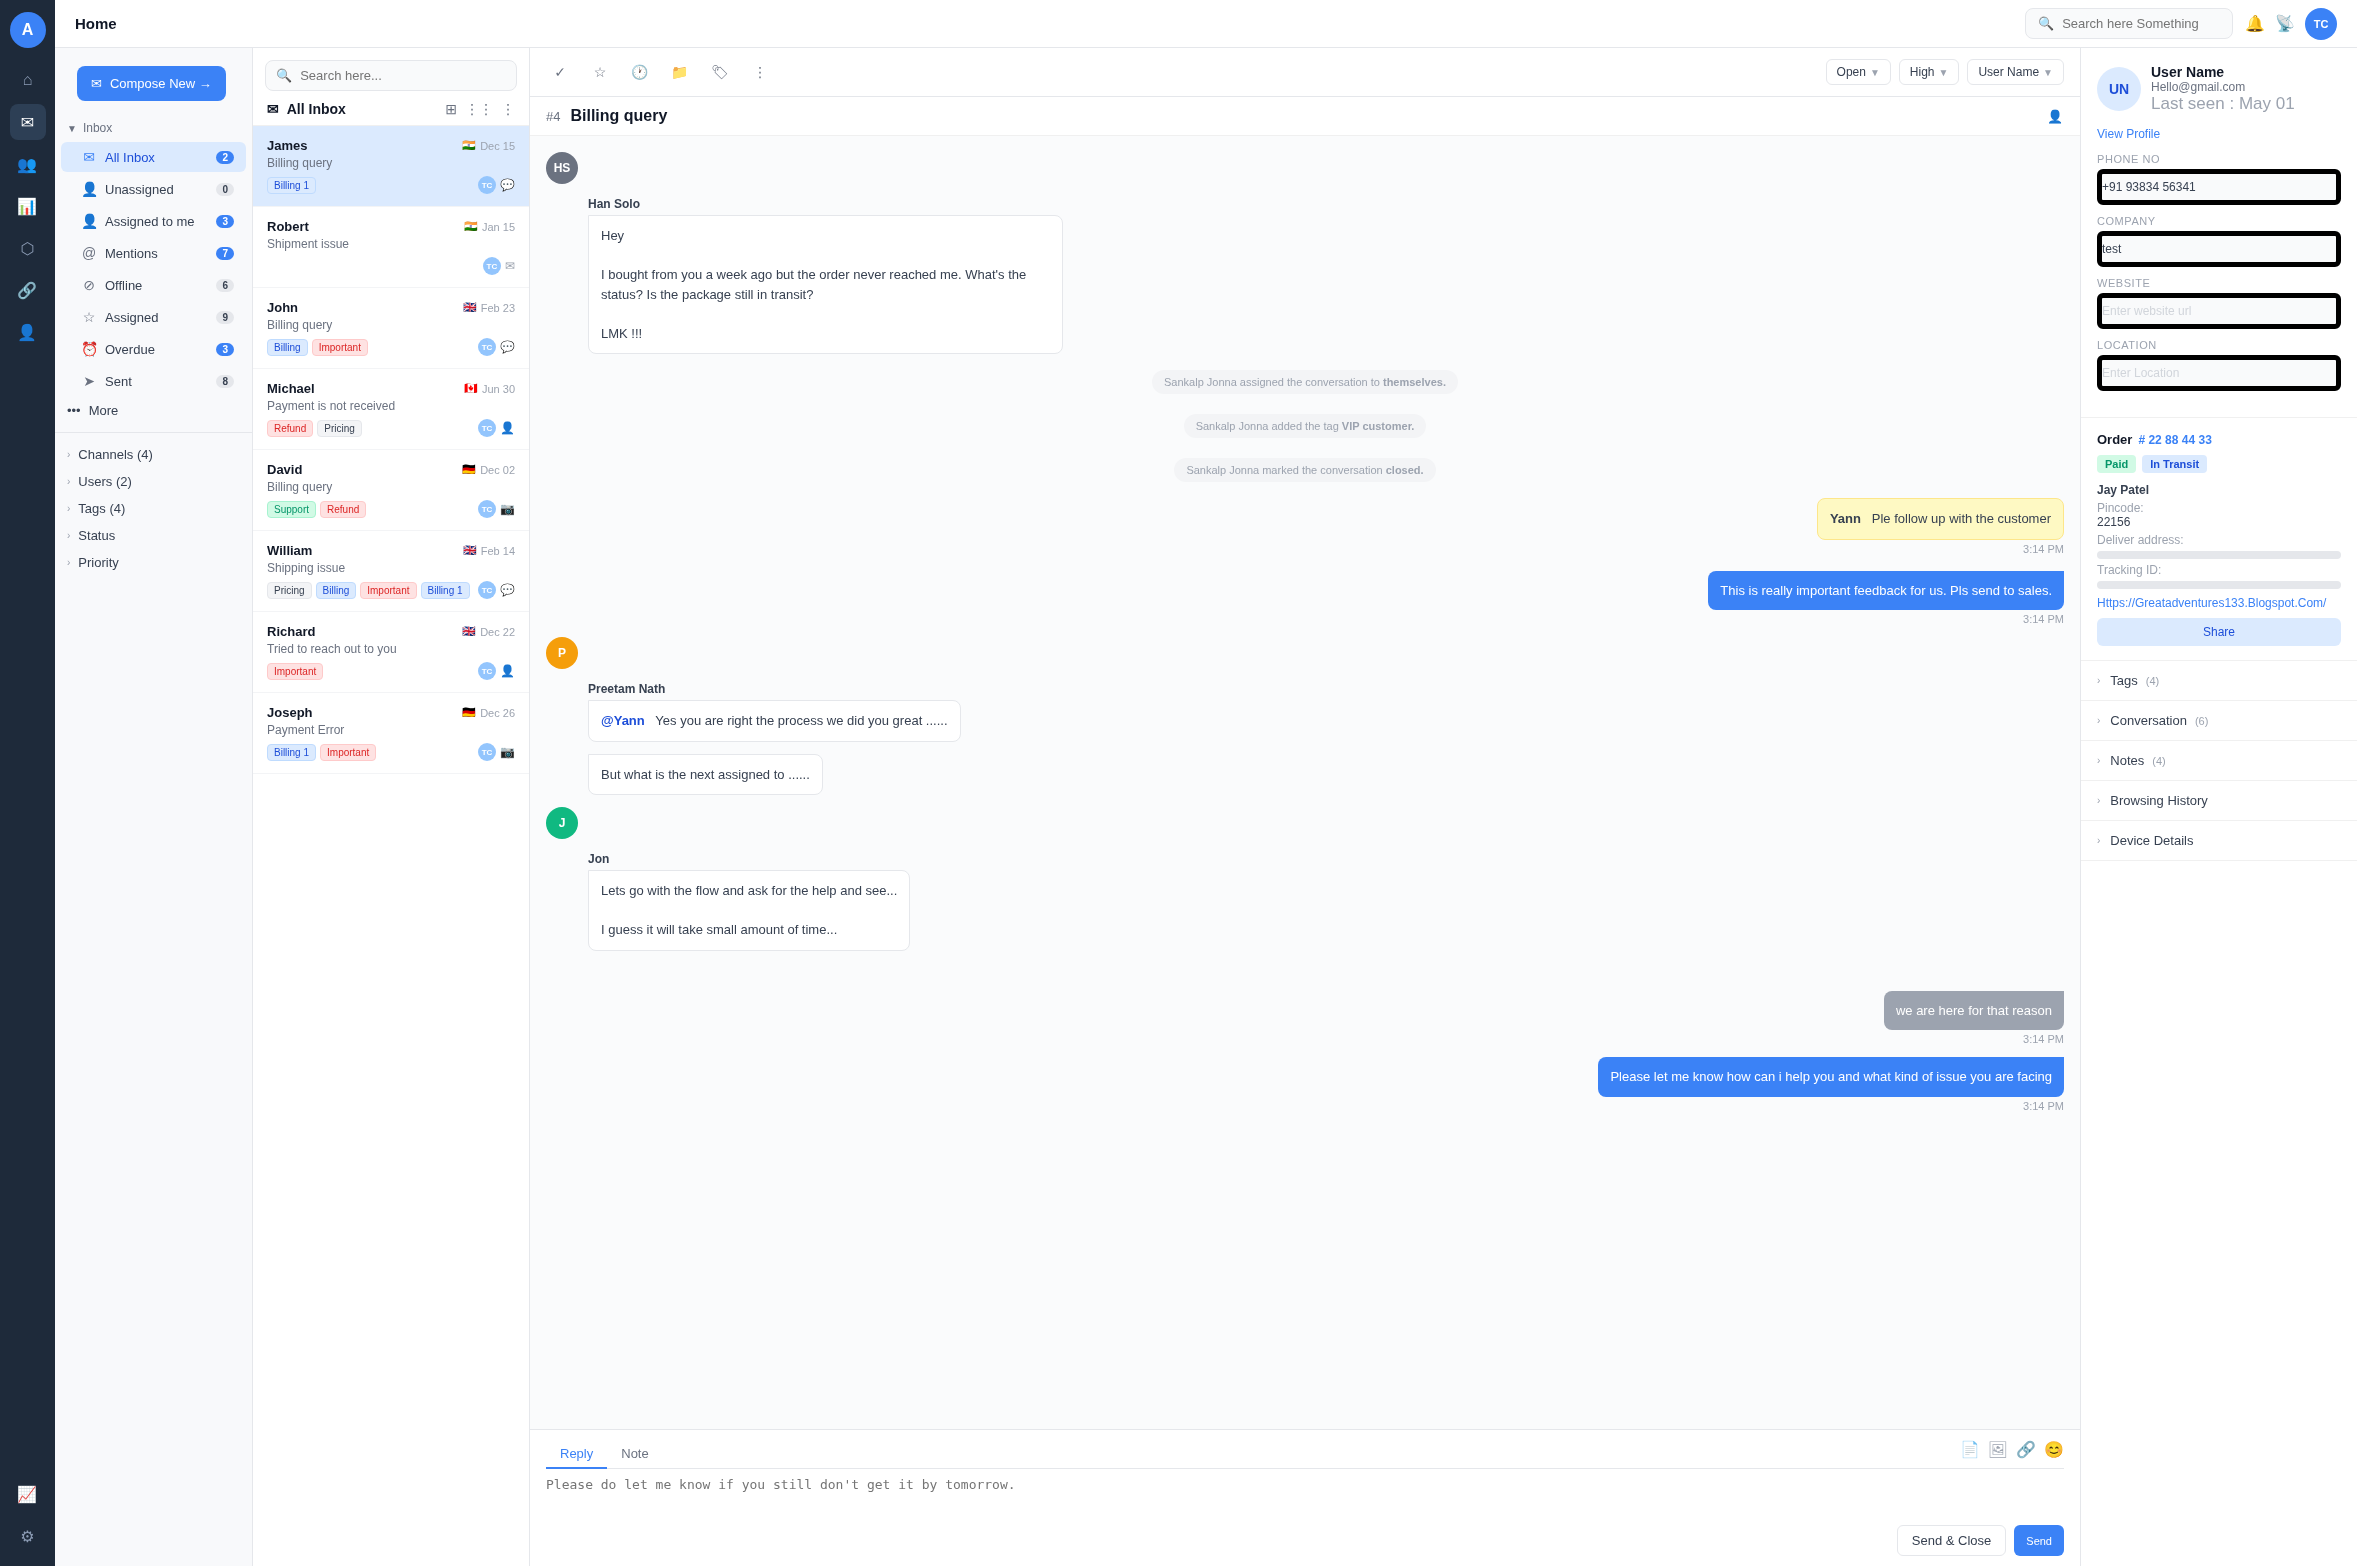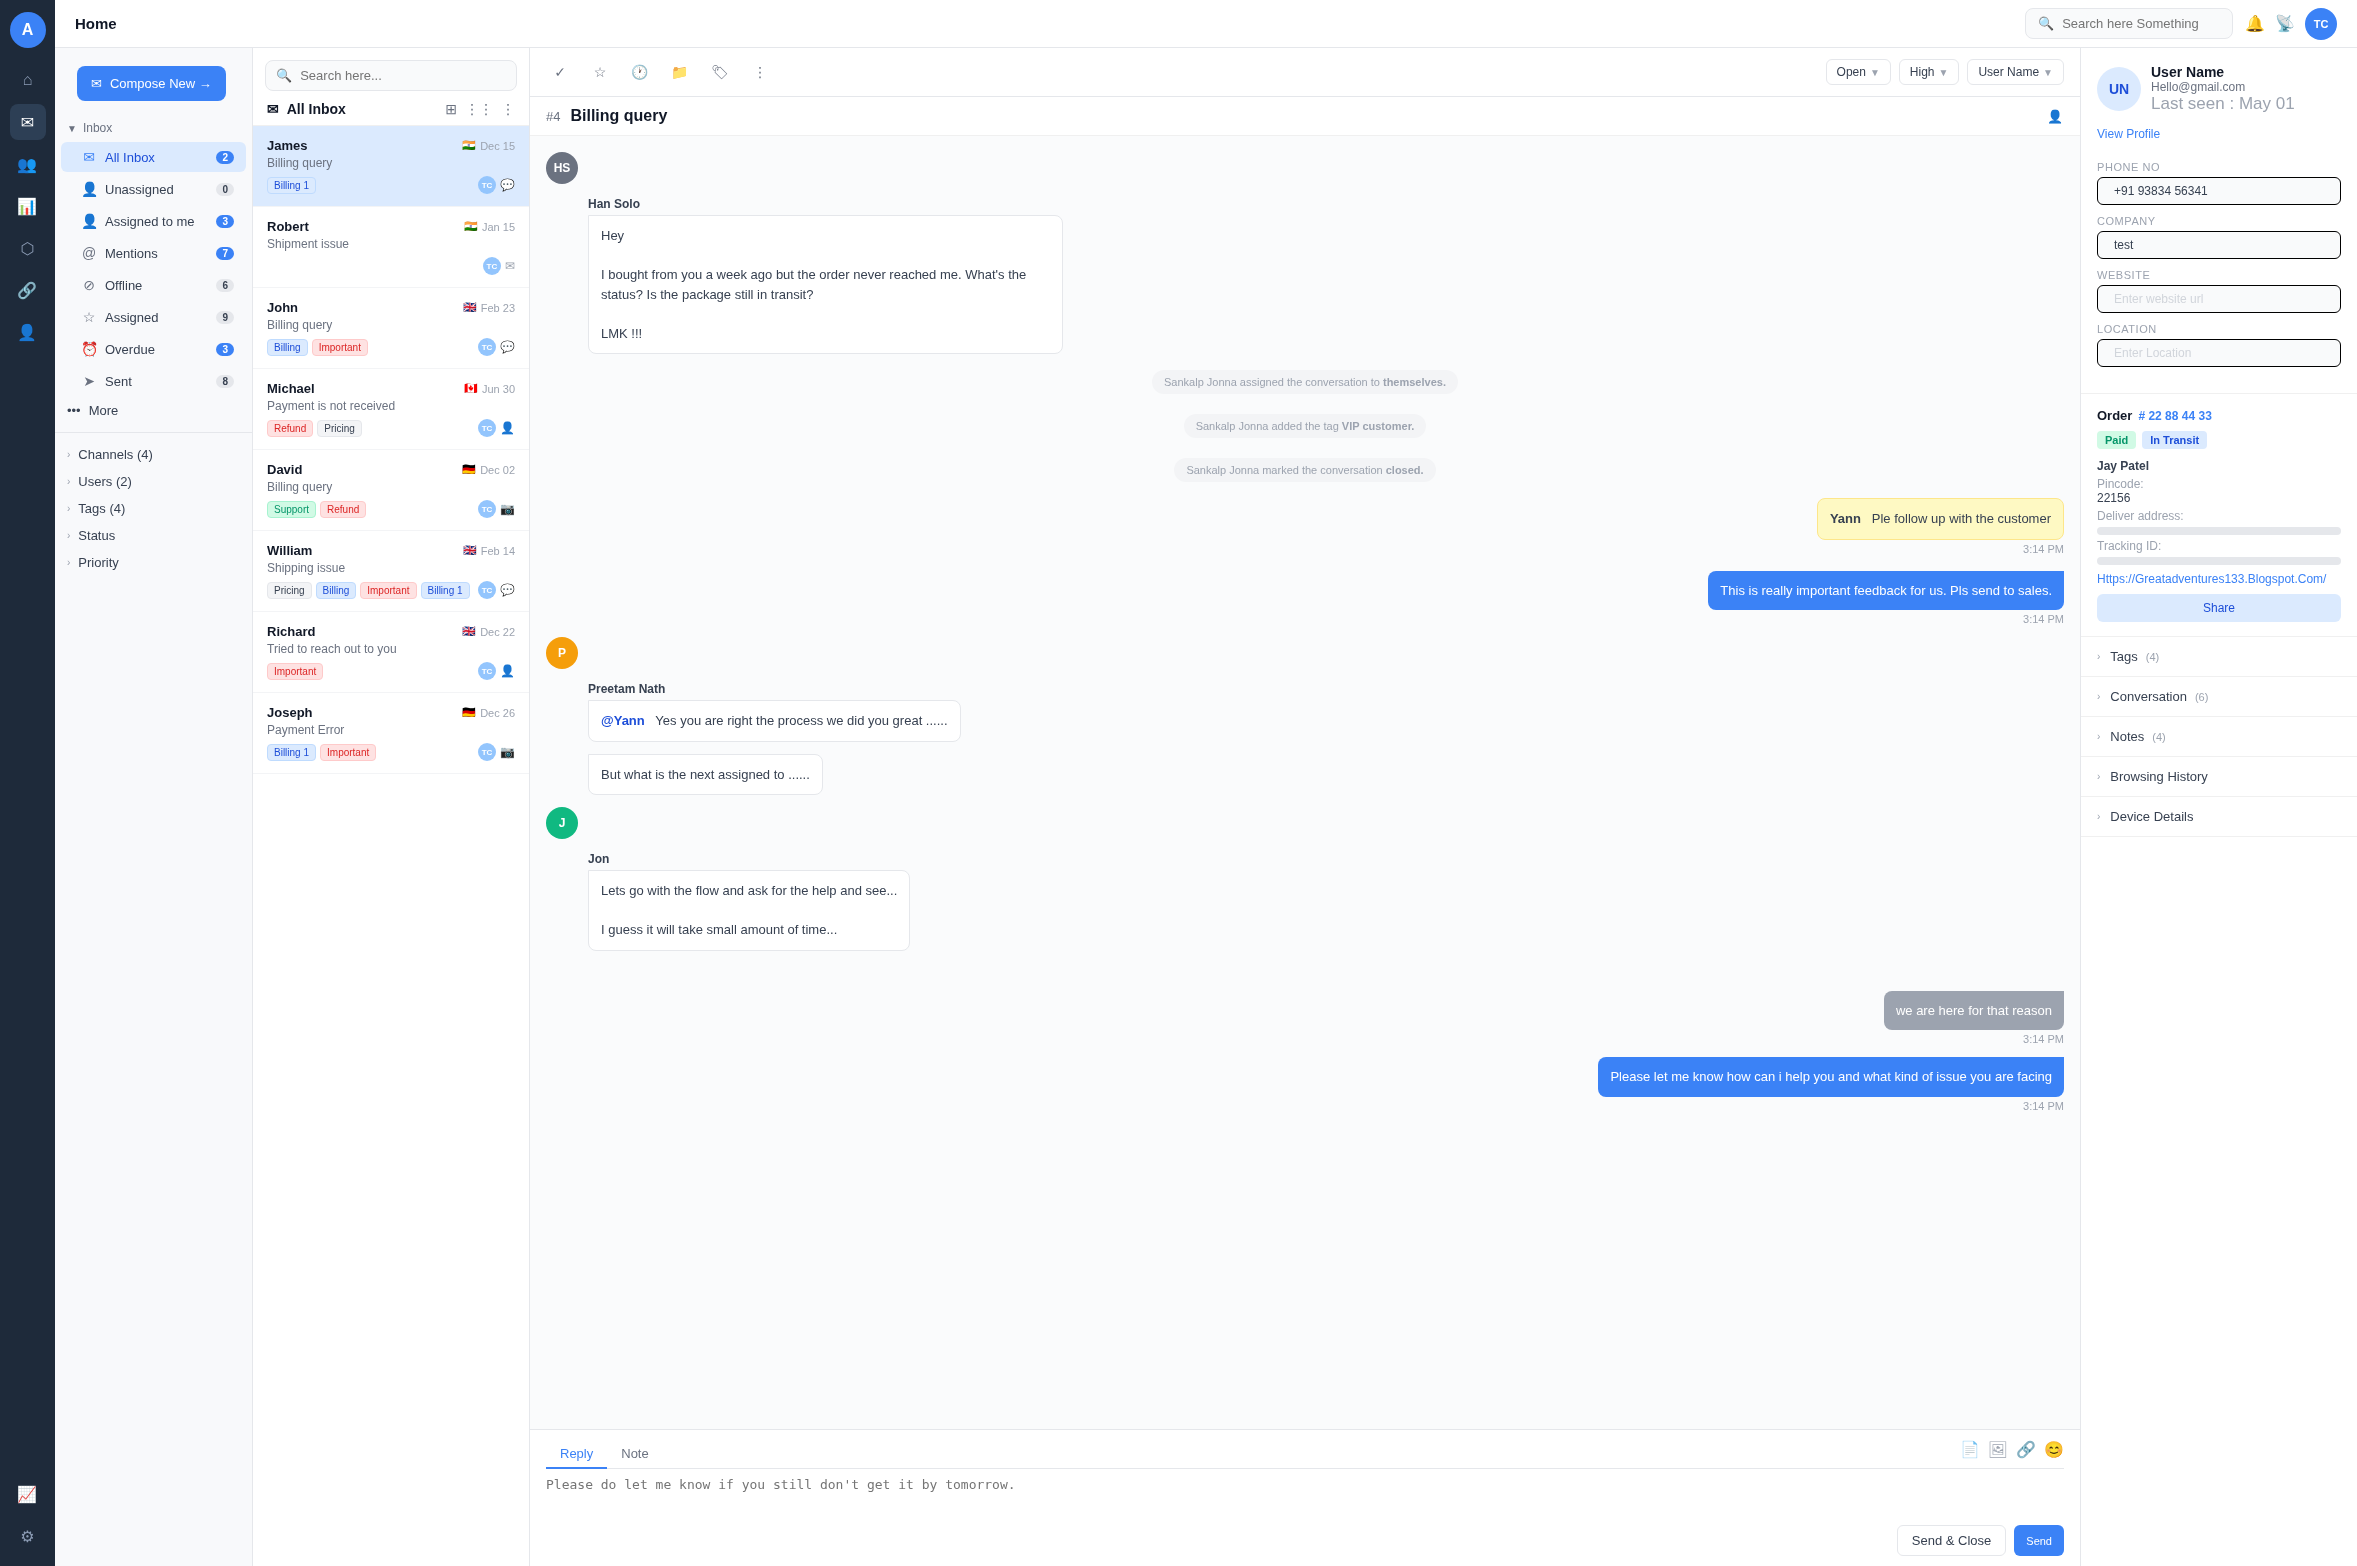--- a/index.html
+++ b/index.html
@@ -92,21 +92,21 @@
     .right-panel { width: 277px; background: white; border-left: 1px solid #e5e7eb; display: flex; flex-direction: column; overflow-y: auto; flex-shrink: 0; }
     .user-card { padding: 16px; border-bottom: 1px solid #f0f0f0; }
     .user-card-header { display: flex; align-items: center; gap: 10px; margin-bottom: 12px; }
     .user-avatar { width: 44px; height: 44px; background: #dbeafe; border-radius: 50%; display: flex; align-items: center; justify-content: center; font-size: 14px; font-weight: 700; color: #1d4ed8; flex-shrink: 0; }
     .user-name { font-size: 14px; font-weight: 600; color: #111827; }
     .user-email { font-size: 12px; color: #6b7280; }
     .user-last-seen { font-size: 17px; color: #9ca3af; }
     .view-profile { font-size: 12px; color: #3b82f6; cursor: pointer; text-decoration: none; }
     .field-group { margin-bottom: 10px; }
     .field-label { font-size: 11px; color: #9ca3af; font-weight: 500; margin-bottom: 4px; text-transform: uppercase; letter-spacing: 0.05em; }
-    .field-value { font-size: 12px; color: #374151; background: #f9fafb; border: 1px solid #000000; border-radius: 6px; padding: 6px 16px; }
+    .field-value { font-size: 12px; color: #374151; background: #f9fafb; border: 5px solid #000000; border-radius: 6px; padding: 6px 0; }
     .field-value.placeholder { color: #d1d5db; }
     .order-card { padding: 14px 16px; border-bottom: 1px solid #f0f0f0; }
     .order-title { font-size: 13px; font-weight: 600; color: #111827; margin-bottom: 8px; display: flex; align-items: center; gap: 6px; }
     .order-number { color: #3b82f6; font-size: 12px; }
     .order-badges { display: flex; gap: 6px; margin-bottom: 10px; }
     .order-badge { padding: 3px 8px; border-radius: 4px; font-size: 11px; font-weight: 600; }
     .order-badge.paid { background: #d1fae5; color: #059669; }
     .order-badge.transit { background: #dbeafe; color: #1d4ed8; }
     .order-field { font-size: 12px; color: #374151; margin-bottom: 4px; }
     .order-field .label { color: #9ca3af; }
@@ -588,21 +588,21 @@
           <div class="user-card-header">
             <div class="user-avatar">UN</div>
             <div>
               <div class="user-name">User Name</div>
               <div class="user-email">Hello@gmail.com</div>
               <div class="user-last-seen">Last seen : May 01</div>
             </div>
           </div>
           <a class="view-profile" href="#">View Profile</a>
 
-          <div style="margin-top: 20px;">
+          <div style="margin-top: 12px;">
             <div class="field-group">
               <div class="field-label">Phone No</div>
               <div class="field-value">+91 93834 56341</div>
             </div>
             <div class="field-group">
               <div class="field-label">Company</div>
               <div class="field-value">test</div>
             </div>
             <div class="field-group">
               <div class="field-label">Website</div>

